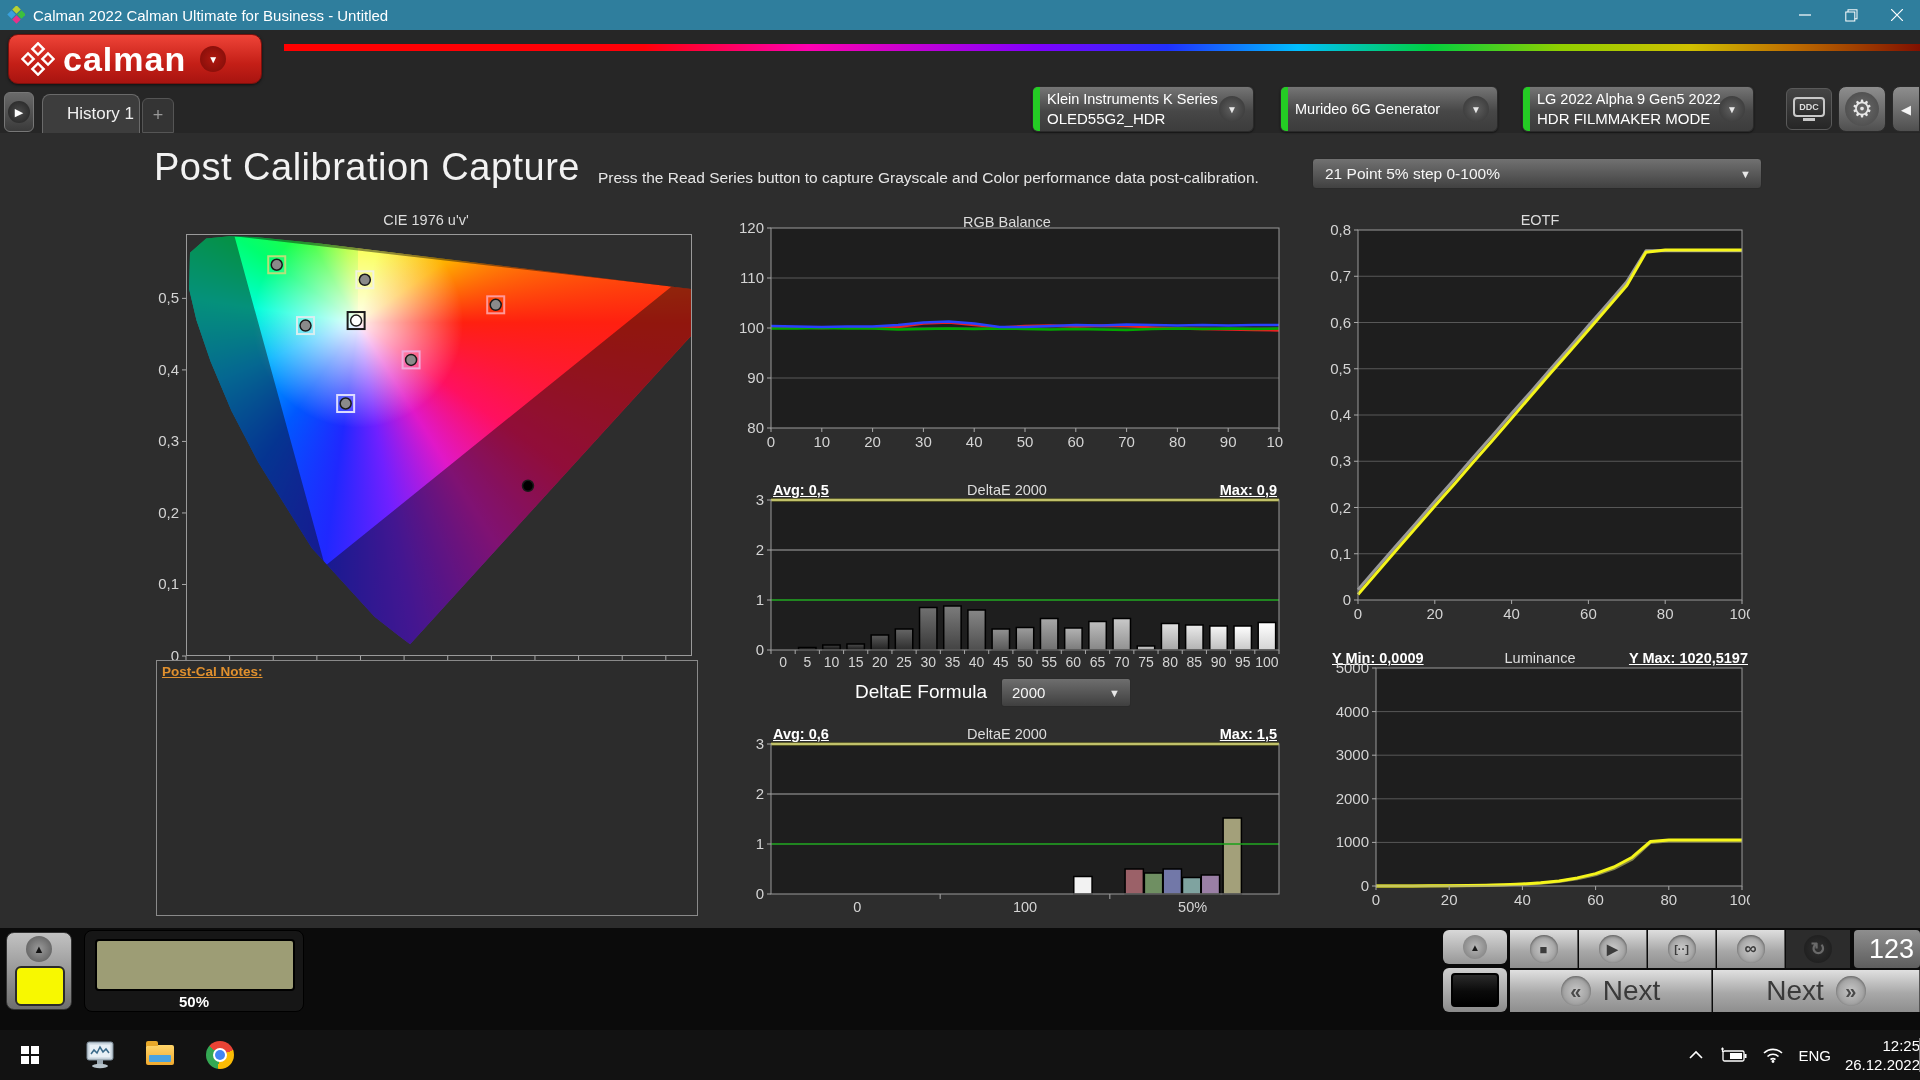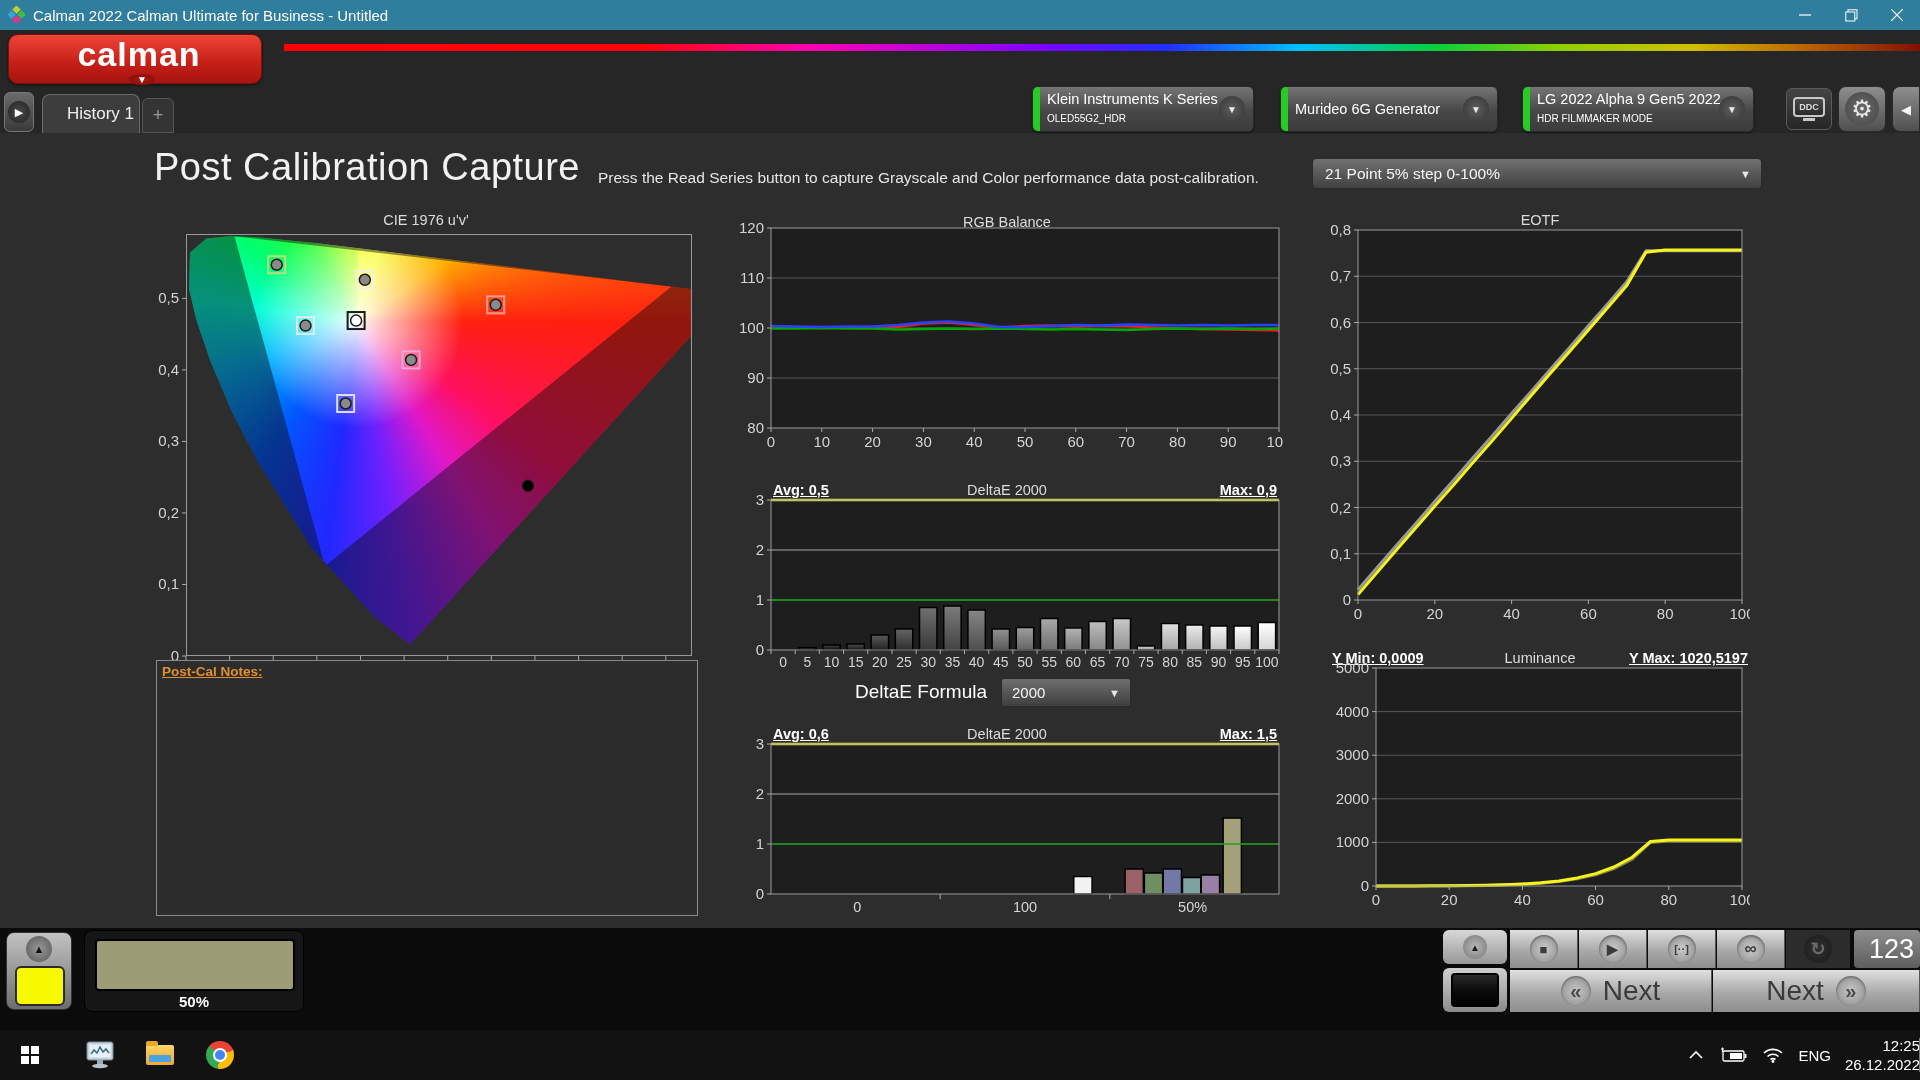--- a/index.html
+++ b/index.html
@@ -11,21 +11,21 @@
   #titlebar { left:0; top:0; width:1920px; height:30px; background:#2f7e9d; color:#fff;
     display:flex; align-items:center; }
   #titlebar .t-title { font-size:15px; margin-left:8px; }
   .win-controls { position:absolute; right:0; top:0; height:30px; display:flex; }
   .win-btn { width:46px; height:30px; display:flex; align-items:center; justify-content:center; color:#fff; }
 
   
   #header-band { left:0; top:30px; width:1920px; height:103px; background:#262626; }
   #logo-box { left:8px; top:34px; width:254px; height:50px; border-radius:10px;
     background:linear-gradient(#ef4438,#c41f17 60%,#a81410); border:1px solid #7d100c;
-    display:flex; align-items:center; box-shadow:0 1px 3px rgba(0,0,0,.6);flex-direction:column; }
+    display:flex; align-items:center; box-shadow:0 1px 3px rgba(0,0,0,.6); }
   #logo-text { color:#fff; font-size:34px; font-weight:bold; letter-spacing:1px; margin-left:8px; }
   .logo-dd { width:26px; height:26px; border-radius:50%; margin-left:14px;
     background:radial-gradient(#b01810,#7c0c08); display:flex; align-items:center; justify-content:center;
     color:#fff; font-size:10px; }
   #spectrum { left:284px; top:44px; width:1636px; height:7px;
     background:linear-gradient(to right,#ff0000 0%,#ff0008 22%,#ff00b0 32%,#8000ff 46%,#2030ff 54%,
       #00c0ff 62%,#00d040 70%,#90d000 78%,#d0c000 86%,#c07000 92%,#801000 100%); }
 
   
   .nav-arrow-btn { left:4px; top:92px; width:30px; height:40px; border-radius:6px;
@@ -40,21 +40,21 @@
     border:1px solid #555; border-radius:6px 6px 0 0; color:#999; font-size:18px;
     display:flex; align-items:center; justify-content:center; }
 
   
   .src-dd { top:86px; height:46px; border-radius:6px; border:1px solid #2a2a2a;
     background:linear-gradient(#757575,#474747 55%,#3c3c3c); overflow:hidden;
     display:flex; flex-direction:column; justify-content:center; padding-left:14px;
     box-shadow:0 1px 2px rgba(0,0,0,.5); }
   .src-bar { position:absolute; left:0; top:0; width:7px; height:100%; background:#24cc24; }
   .src-l1 { color:#fff; font-size:14.5px; line-height:19px; white-space:nowrap; }
-  .src-l2 { color:#fff; font-size:10px; line-height:19px; white-space:nowrap; }
+  .src-l2 { color:#fff; font-size:15px; line-height:19px; white-space:nowrap; }
   .src-l2:empty { display:none; }
   .dd-circle { position:absolute; right:8px; top:50%; transform:translateY(-50%);
     width:26px; height:26px; border-radius:50%; background:radial-gradient(#5e5e5e,#333);
     color:#e8e8e8; font-size:10px; display:flex; align-items:center; justify-content:center; }
   #src1 { left:1032px; width:222px; } #src2 { left:1280px; width:218px; } #src3 { left:1522px; width:232px; }
 
   #ddc-btn { left:1786px; top:88px; width:46px; height:42px; border-radius:6px;
     background:linear-gradient(#454545,#262626); border:1px solid #5a5a5a;
     display:flex; flex-direction:column; align-items:center; justify-content:center; }
   .ddc-screen { width:32px; height:20px; border:2px solid #c8c8c8; border-radius:4px;

